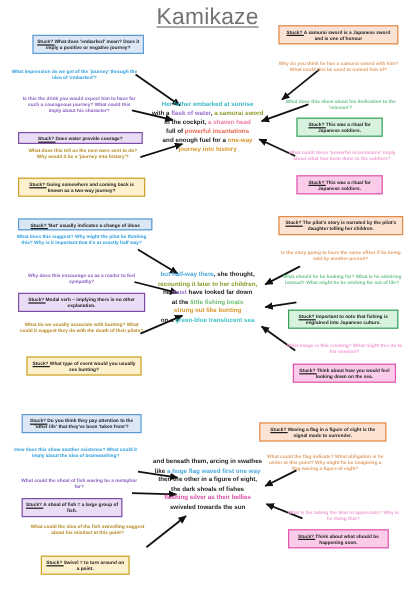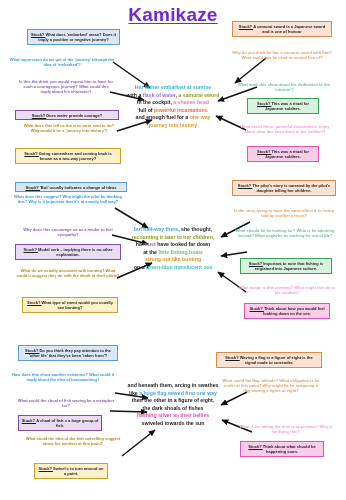--- a/index.html
+++ b/index.html
@@ -17,22 +17,22 @@
     position: absolute;
     left: 0; top: 0;
     width: 346px; height: 500px;
   }
   .title {
     position: absolute;
     left: 0; top: 4px;
     width: 346px;
     text-align: center;
     font-size: 19px;
-    font-weight: 700;
-    color: #6d28d9;
+    font-weight: 400;
+    color: #737373;
     text-decoration: underline;
     text-underline-offset: 2px;
     letter-spacing: 0.2px;
   }
   
   .note {
     position: absolute;
     text-align: center;
     font-size: 4.0px;
     line-height: 1.30;

